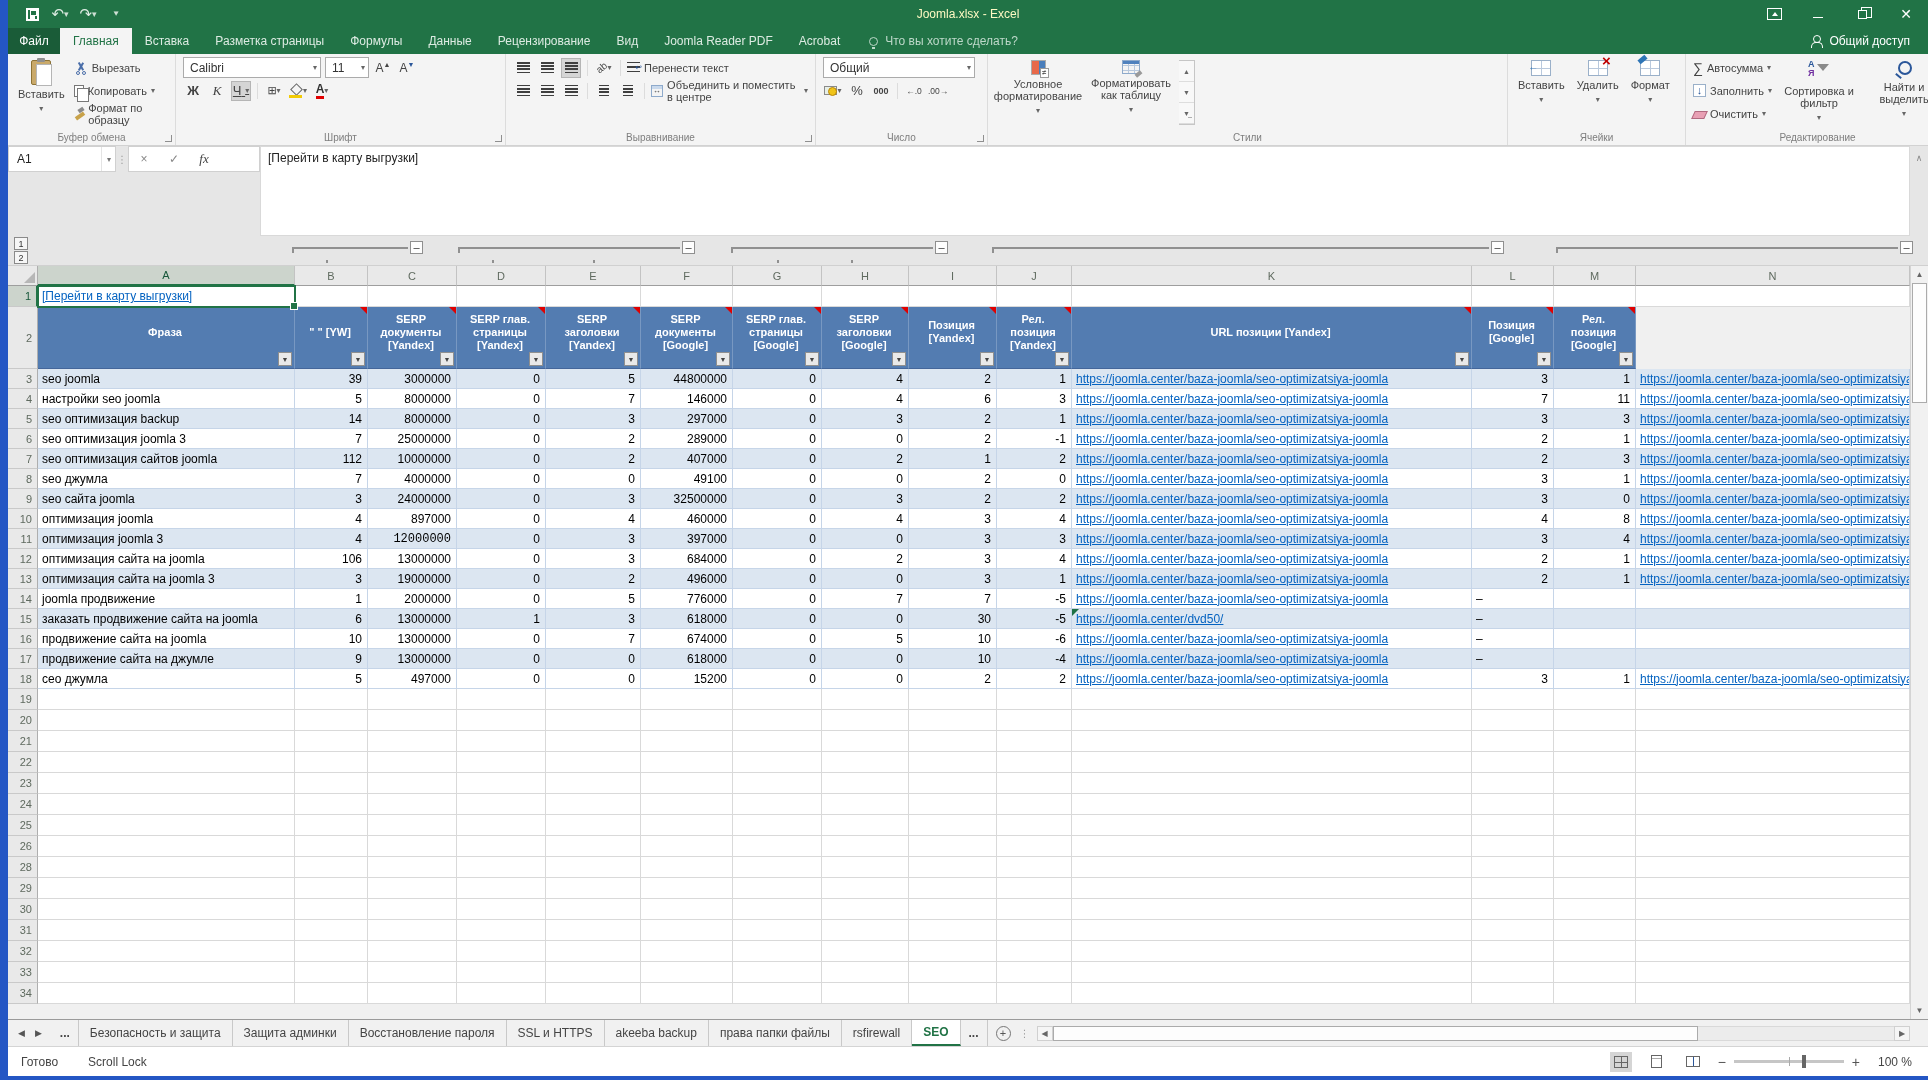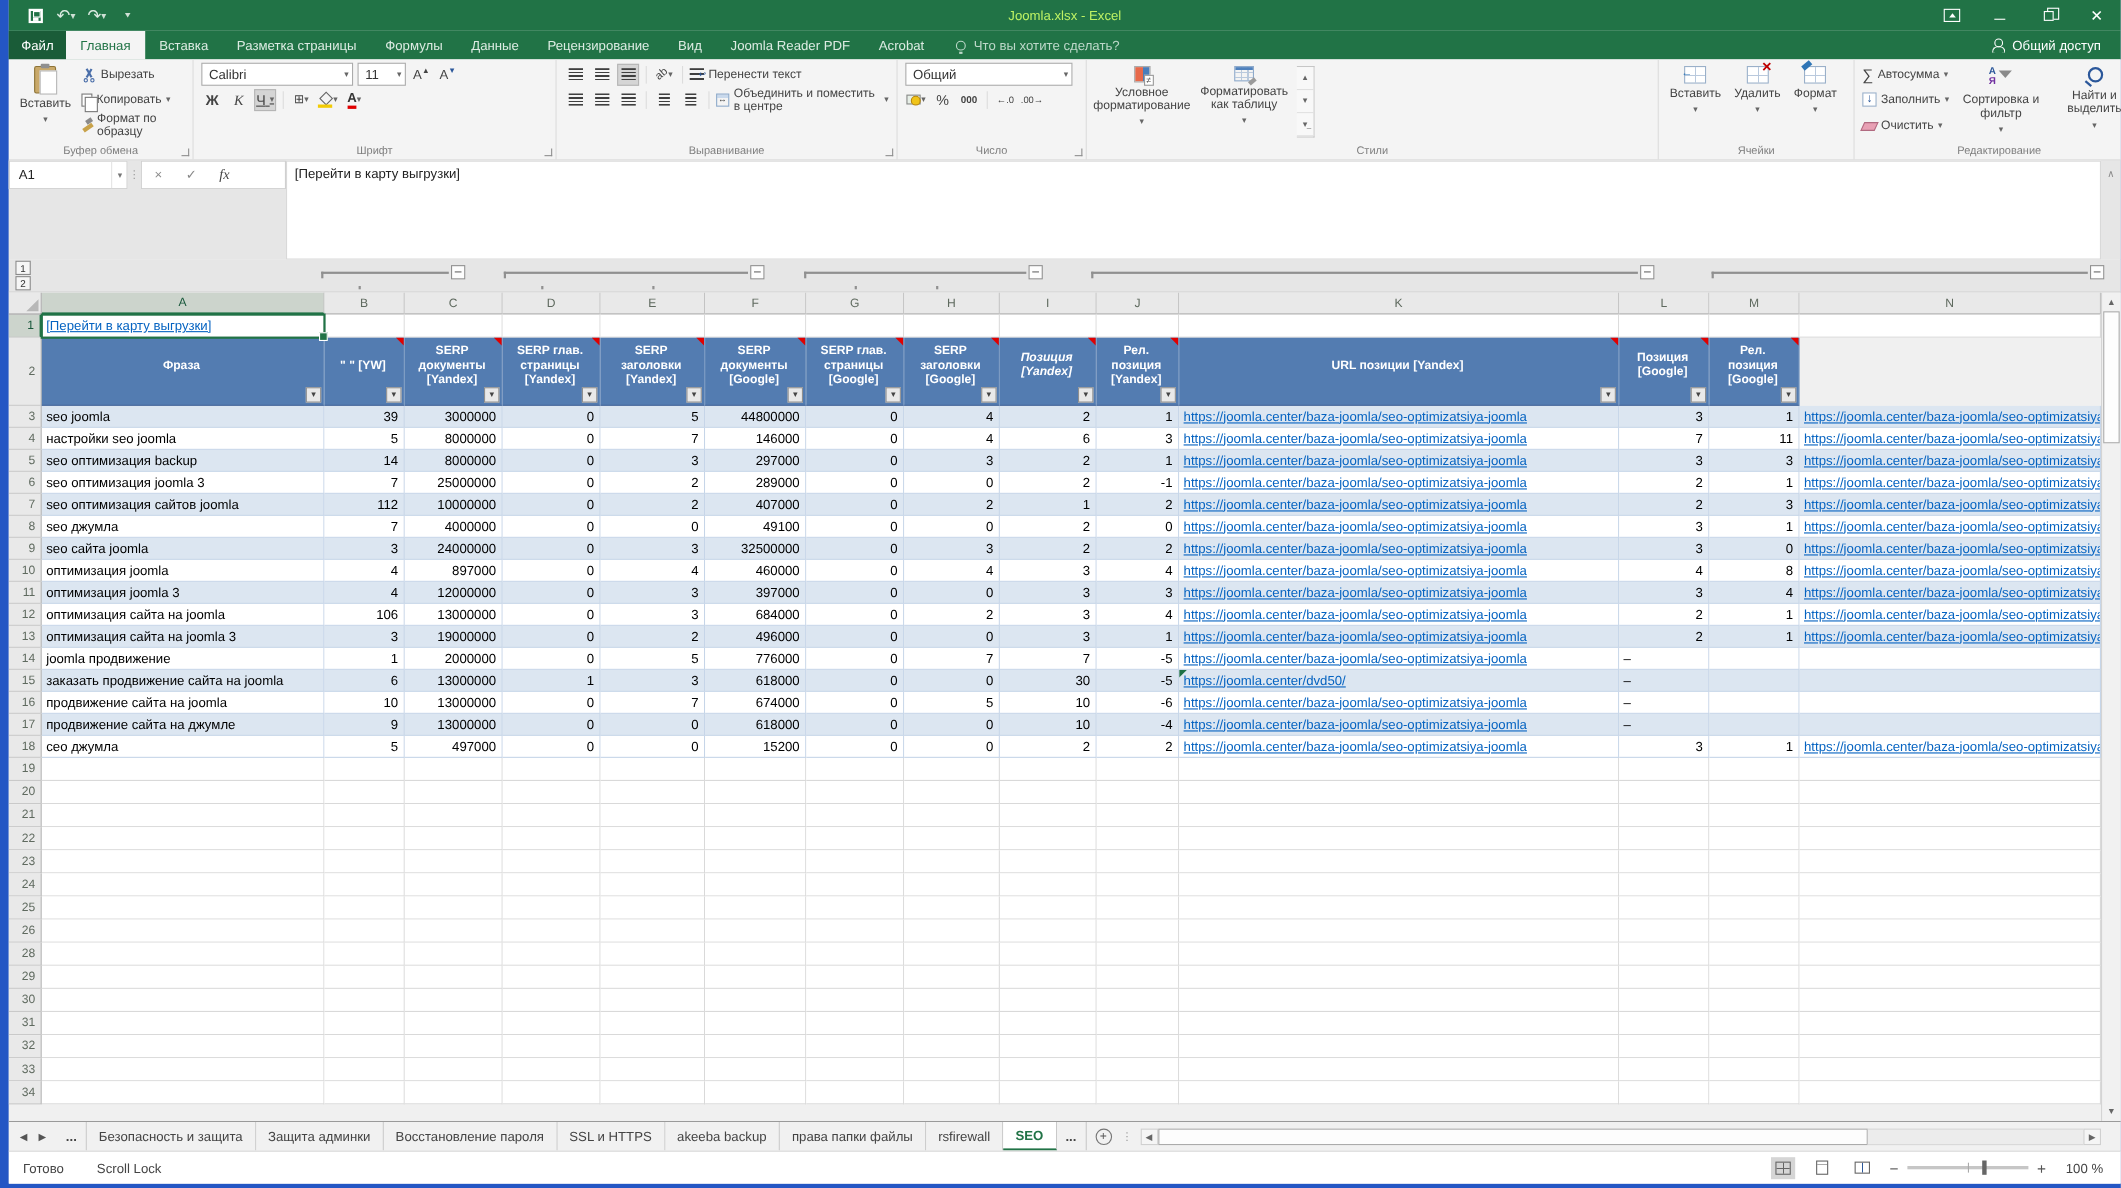--- a/index.html
+++ b/index.html
@@ -7,21 +7,21 @@
 body{background:#2456c4;position:relative}
 #win{position:absolute;left:8px;top:0;width:1920px;height:1076px;background:#f4f4f4;display:flex;flex-direction:column}
 
 .titlebar{height:28px;background:#217346;display:flex;align-items:center;position:relative;flex:0 0 auto}
 .qat{display:flex;align-items:center;gap:4px;padding-left:12px;z-index:2}
 .qbtn{min-width:24px;height:22px;display:flex;align-items:center;justify-content:center;color:#dcebe2;font-size:15px}
 .fl{width:13px;height:13px;border:2px solid #fff;position:relative;background:#217346}
 .fl:before{content:"";position:absolute;left:2px;top:0;width:5px;height:4px;border:1px solid #fff}
 .fl:after{content:"";position:absolute;left:2px;bottom:0;width:5px;height:3px;background:#fff}
 .qdrop{font-size:9px;color:#cfe0d5}
-.title{position:absolute;left:0;right:0;text-align:center;color:#bef264;font-size:12px;pointer-events:none}
+.title{position:absolute;left:0;right:0;text-align:center;color:#fef9c3;font-size:12px;pointer-events:none}
 .wctl{margin-left:auto;display:flex;height:28px;z-index:2}
 .wbtn{width:44px;display:flex;align-items:center;justify-content:center;color:#fff}
 .rdo{width:15px;height:12px;border:1px solid #fff;position:relative}
 .rdo:after{content:"";position:absolute;left:4px;top:3px;border-left:3px solid transparent;border-right:3px solid transparent;border-bottom:4px solid #fff}
 .mini{width:10px;height:1px;background:#fff;margin-top:6px}
 .rest{width:9px;height:9px;border:1px solid #fff;position:relative;background:#217346}
 .rest:before{content:"";position:absolute;left:2px;top:-4px;width:9px;height:9px;border:1px solid #fff;z-index:-1}
 .xgl{font-size:14px}
 
 .tabrow{height:26px;background:#217346;display:flex;align-items:stretch;font-size:12px;flex:0 0 auto}
@@ -582,21 +582,21 @@
           <div class="hcell" style="width: 89px;">
             <span>SERP глав. страницы [Google]</span>
             <span class="mark"></span>
             <span class="flt">▼</span>
           </div>
           <div class="hcell" style="width: 87px;">
             <span>SERP заголовки [Google]</span>
             <span class="mark"></span>
             <span class="flt">▼</span>
           </div>
-          <div class="hcell" style="width: 88px; font-style: italic;">
+          <div class="hcell" style="width: 88px;">
             <span>Позиция [Yandex]</span>
             <span class="mark"></span>
             <span class="flt">▼</span>
           </div>
           <div class="hcell" style="width: 75px;">
             <span>Рел. позиция [Yandex]</span>
             <span class="mark"></span>
             <span class="flt">▼</span>
           </div>
           <div class="hcell" style="width: 400px;">
@@ -748,21 +748,21 @@
           <div class="dc num" style="width: 75px;">4</div>
           <div class="dc lnk" style="width: 400px;">https://joomla.center/baza-joomla/seo-optimizatsiya-joomla</div>
           <div class="dc num" style="width: 82px;">4</div>
           <div class="dc num" style="width: 82px;">8</div>
           <div class="dc lnk" style="width: 274px;">https://joomla.center/baza-joomla/seo-optimizatsiya-joomla</div>
         </div>
         <div class="grow drow band">
           <div class="rh">11</div>
           <div class="dc" style="width: 257px;">оптимизация joomla 3</div>
           <div class="dc num" style="width: 73px;">4</div>
-          <div class="dc num" style="width: 89px;">12000000</div>
+          <div class="dc num" style="width: 89px; font-family: Liberation Mono, monospace;">12000000</div>
           <div class="dc num" style="width: 89px;">0</div>
           <div class="dc num" style="width: 95px;">3</div>
           <div class="dc num" style="width: 92px;">397000</div>
           <div class="dc num" style="width: 89px;">0</div>
           <div class="dc num" style="width: 87px;">0</div>
           <div class="dc num" style="width: 88px;">3</div>
           <div class="dc num" style="width: 75px;">3</div>
           <div class="dc lnk" style="width: 400px;">https://joomla.center/baza-joomla/seo-optimizatsiya-joomla</div>
           <div class="dc num" style="width: 82px;">3</div>
           <div class="dc num" style="width: 82px;">4</div>

